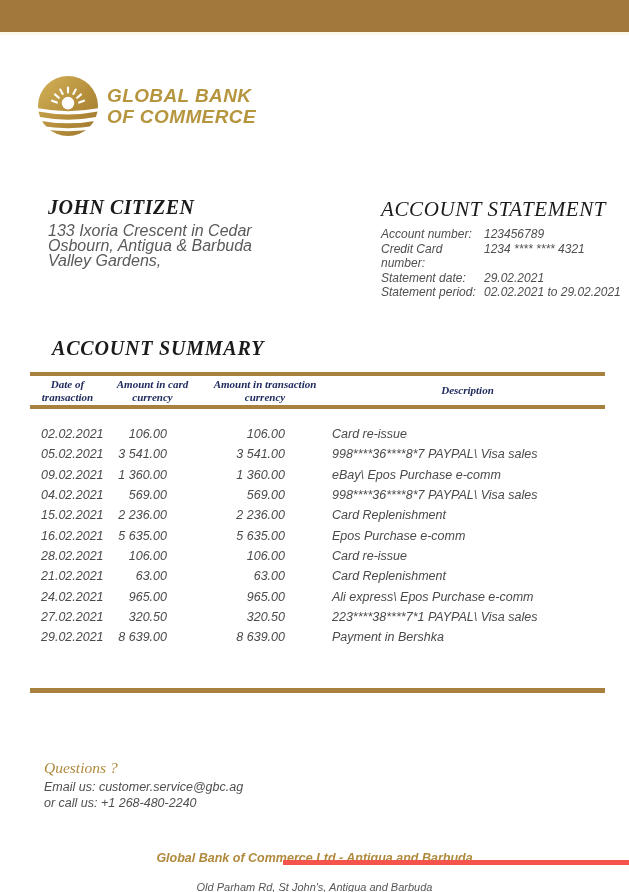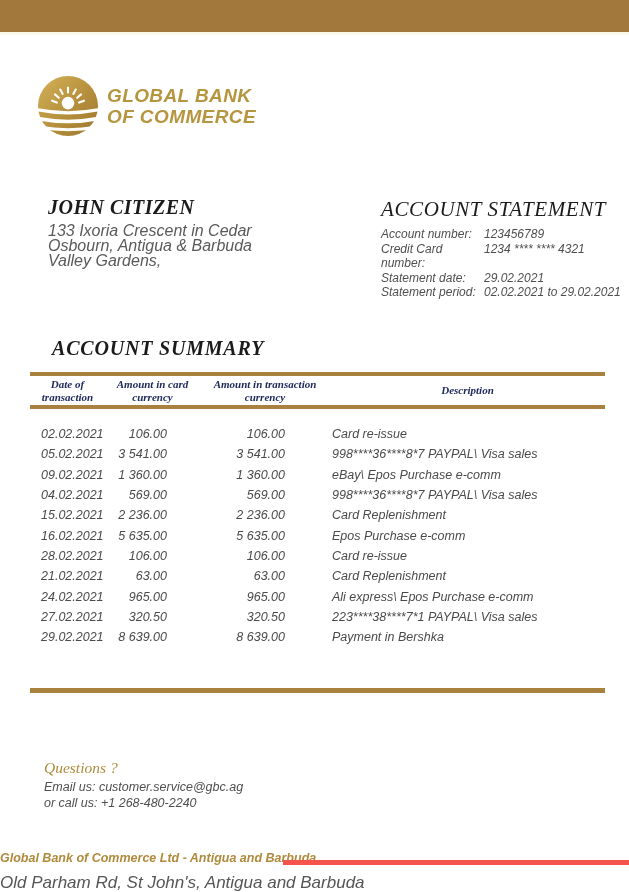--- a/index.html
+++ b/index.html
@@ -57,23 +57,23 @@
   .bottom-rule { position:absolute; left:30px; top:688px; width:575px; height:5px;
     background:#a9813f; }
 
   
   .contact { position:absolute; left:44px; top:759px; }
   .contact-heading { font-family:"Liberation Serif", serif; font-size:15.5px;
     color:#b08a3c; }
   .contact-lines { margin-top:3px; font-size:12.5px; color:#4f4f4f; line-height:15.5px; }
 
   
-  .footer { position:absolute; left:0; top:851px; width:629px; text-align:left; z-index:1; }
+  .footer { position:absolute; left:0; top:851px; width:629px; text-align:center; z-index:1; }
   .footer-bank { font-size:12.5px; font-weight:bold; color:#b08a3c; }
-  .footer-address { font-size:17px; color:#565656; margin-top:8px; }
+  .footer-address { font-size:11px; color:#565656; margin-top:16px; }
   .wm-line { position:absolute; left:283px; top:860px; width:346px; height:5px;
     background:#f4544b; z-index:2; }
   .watermark { position:absolute; left:224px; top:804px; z-index:3;
     font-weight:bold; font-size:50px; letter-spacing:0.5px; color:#2b3a97;
     white-space:nowrap; }
 </style>
 </head>
 <body>
 
 <div class="page">

